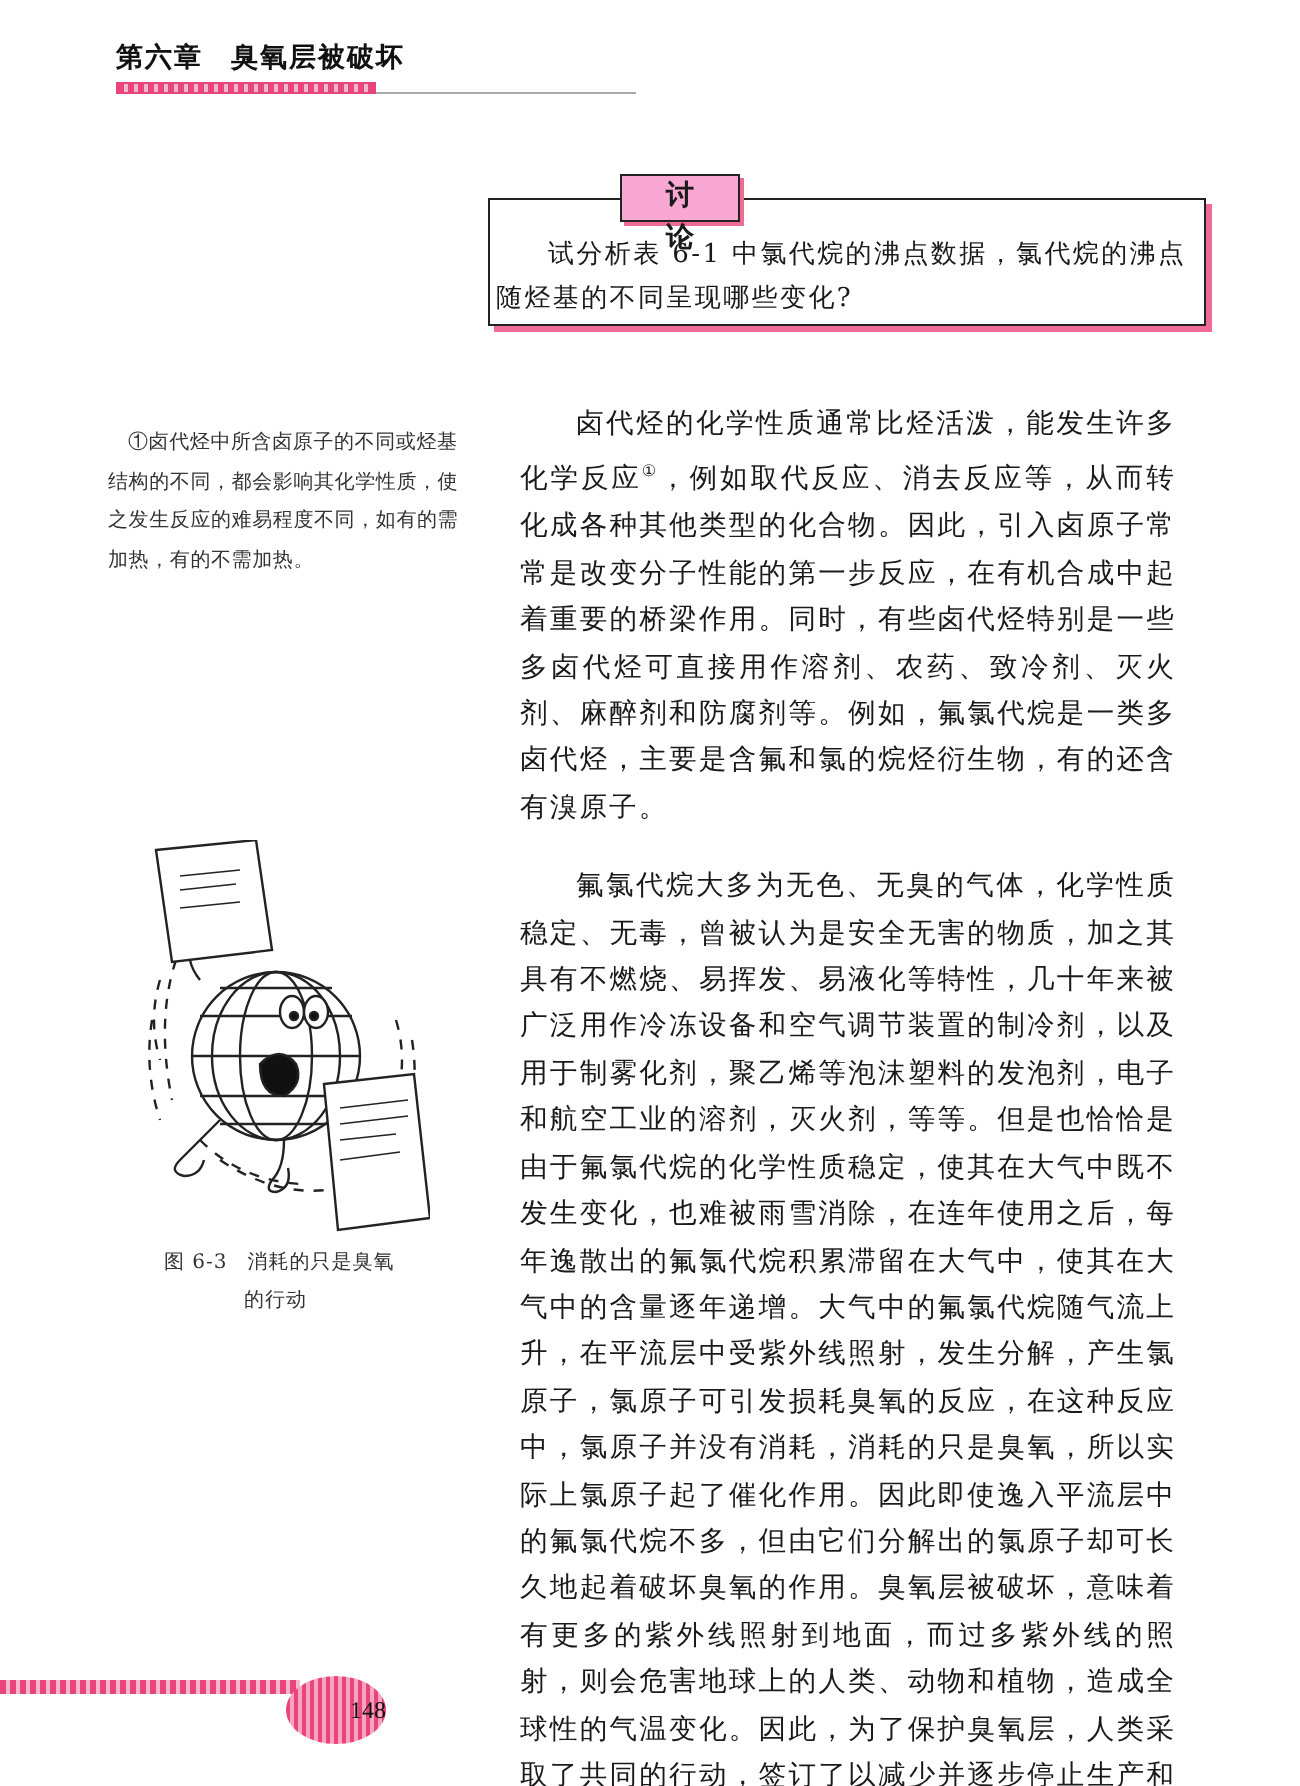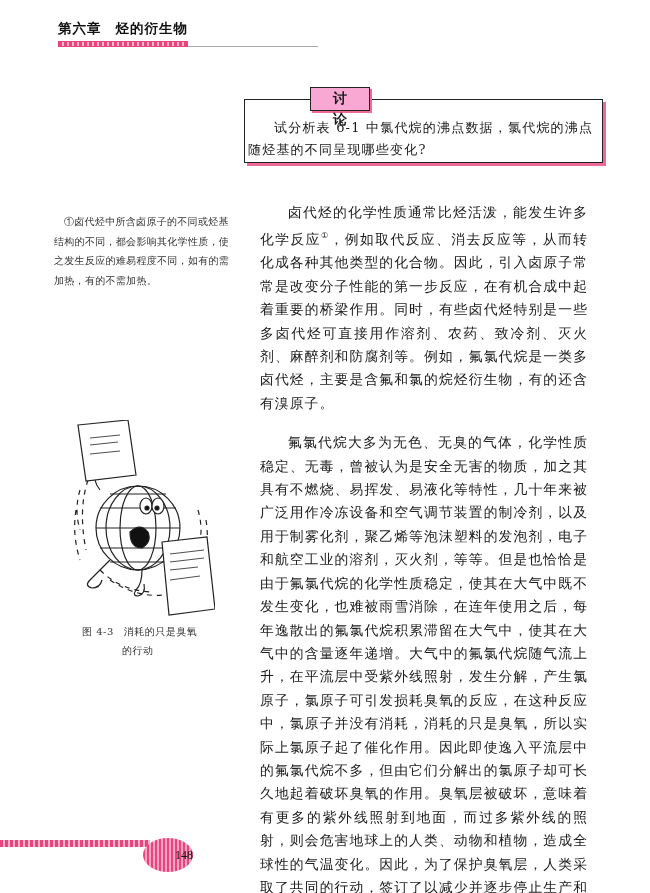--- a/index.html
+++ b/index.html
@@ -64,21 +64,21 @@
     background: repeating-linear-gradient(90deg, #e8457c 0 2px, #f7a5c0 2px 4px);
     display: flex; align-items: center; justify-content: flex-end;
     font-family: "Liberation Serif", serif; font-size: 12px; color: #111;
   }
   sup { font-size: 8px; }
 </style>
 </head>
 <body>
 
 <div class="chapter-title">
-  <span>第六章</span><span class="gap"></span><span>烃的衍生物</span>
+  <span>第六章</span><span class="gap"></span><span>臭氧层被破坏</span>
 </div>
 <div class="head-stripe"></div>
 <div class="head-rule"></div>
 
 <div class="discuss-tab">讨论</div>
 <div class="discuss-box"></div>
 <div class="discuss-text">试分析表 6-1 中氯代烷的沸点数据，氯代烷的沸点随烃基的不同呈现哪些变化?</div>
 
 <div class="side-note">①卤代烃中所含卤原子的不同或烃基结构的不同，都会影响其化学性质，使之发生反应的难易程度不同，如有的需加热，有的不需加热。</div>
 
@@ -104,20 +104,20 @@
       <path d="M30 70 q-8 -10 -4 -20"></path>
       <path d="M40 140 q-10 10 -20 20 q-6 6 2 8 q8 0 10 -8 M72 150 q0 14 -6 20 q-4 6 2 6 q8 -2 6 -12"></path>
       <path d="M8 5 l50 -5 l8 55 l-50 6 z" fill="#fff"></path>
       <path d="M20 18 l30 -3 M20 25 l28 -3 M20 34 l30 -3" stroke-width="0.8"></path>
       <path d="M92 122 l45 -5 l8 72 l-46 6 z" fill="#fff"></path>
       <path d="M100 134 l34 -4 M100 142 l34 -4 M100 150 l28 -3 M100 160 l30 -4" stroke-width="0.8"></path>
     </g>
   </svg>
 </div>
 <div class="fig-caption">
-  <span class="num">图 4-3</span><span>消耗的只是臭氧</span>
+  <span class="num">图 6-3</span><span>消耗的只是臭氧</span>
   <span class="l2">的行动</span>
 </div>
 
 <div class="footer-stripe"></div>
 <div class="page-oval">
   <span>148</span>
 </div>
 
 </body></html>

